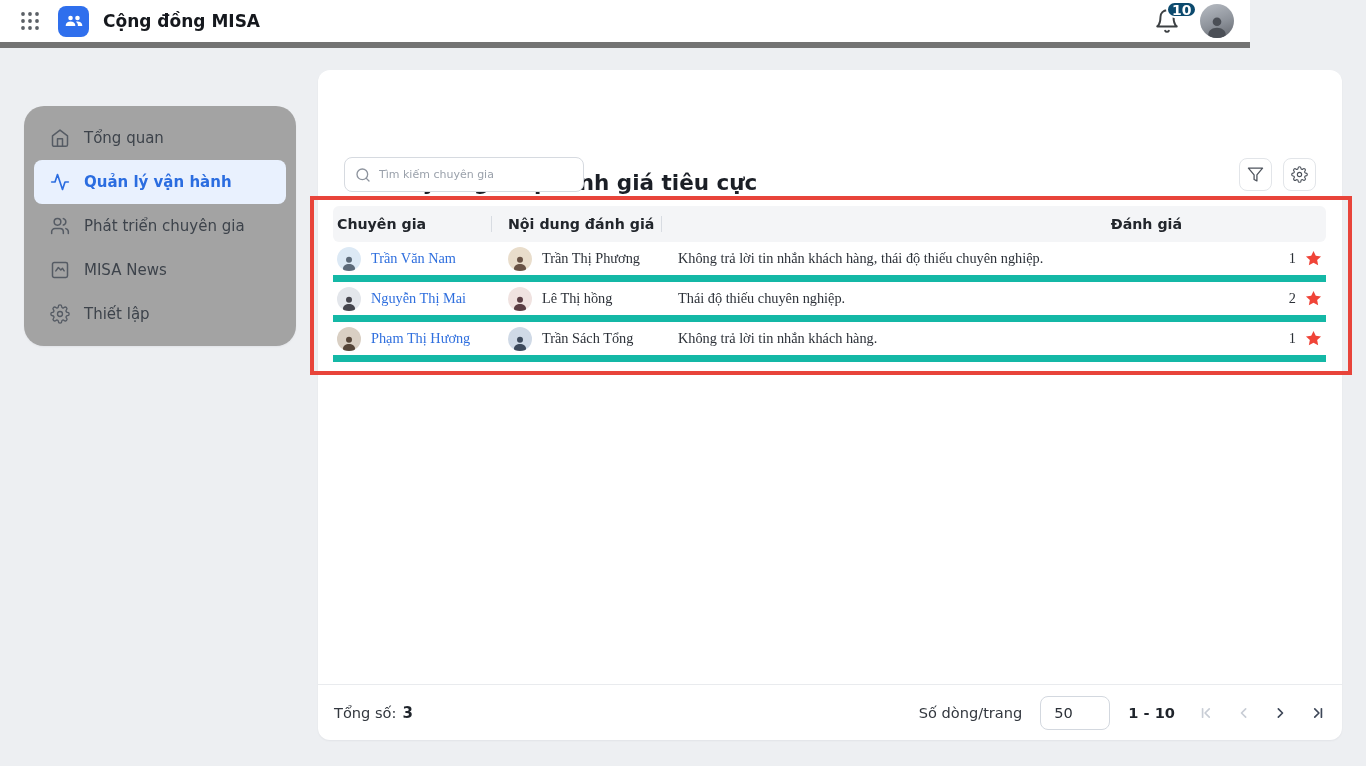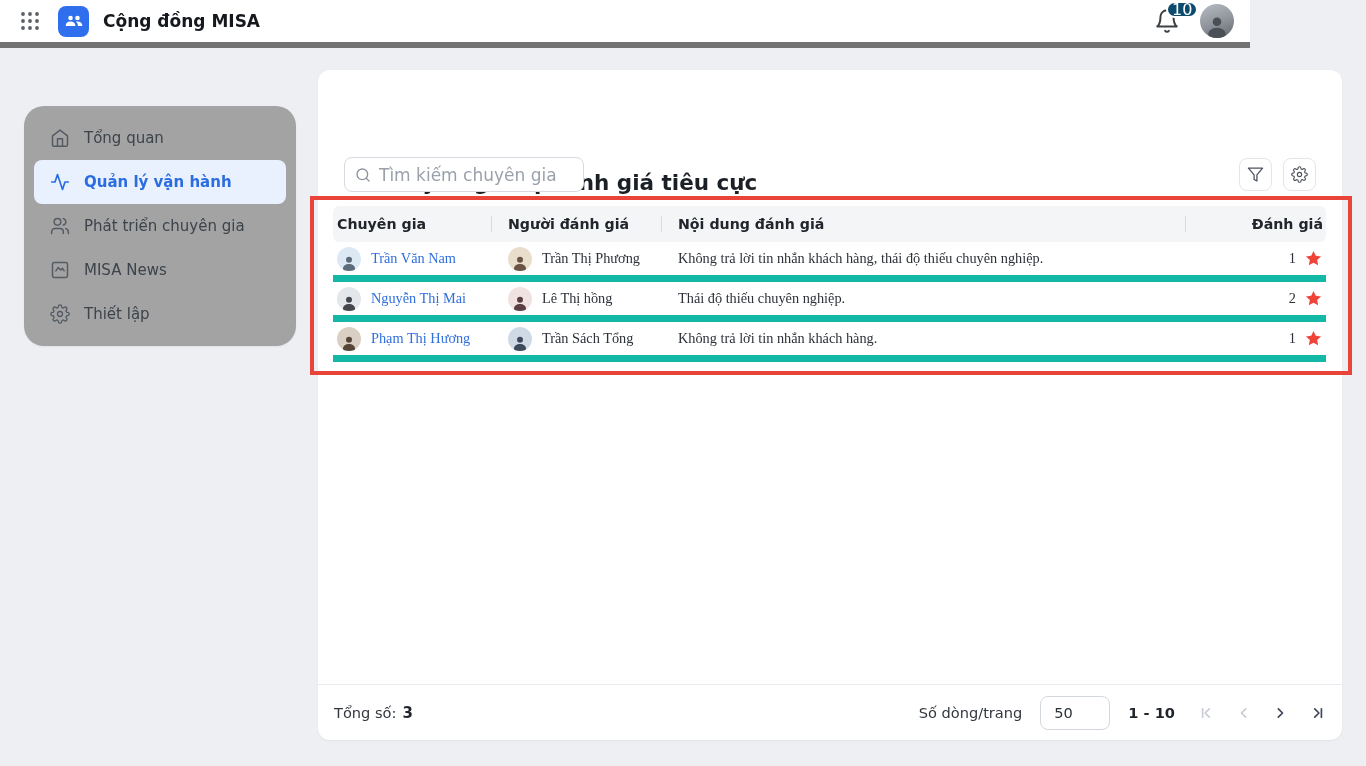--- a/index.html
+++ b/index.html
@@ -9,21 +9,21 @@
   
   .topbar { position:absolute; top:0; left:0; width:1250px; height:48px; background:#fff;
             border-bottom:6px solid #737373; display:flex; align-items:center; padding:8px 16px; z-index:10; }
   .grid-btn { width:28px; height:28px; display:flex; align-items:center; justify-content:center; cursor:pointer; }
   .app-logo { width:31px; height:31px; border-radius:8px; background:#2f6fed; display:flex; align-items:center;
               justify-content:center; margin-left:14px; }
   .app-title { margin-left:14px; font-size:17px; font-weight:bold; color:#15181d; }
   .topbar-right { margin-left:auto; display:flex; align-items:center; gap:20px; }
   .bell-wrap { position:relative; width:26px; height:26px; cursor:pointer; }
   .badge { position:absolute; top:-7px; left:12px; min-width:22px; height:17px; background:#0c4a6e; color:#fff;
-           font-size:16px; font-weight:normal; border-radius:9px; border:2px solid #fff;
+           font-size:14px; font-weight:bold; border-radius:9px; border:2px solid #fff;
            display:flex; align-items:center; justify-content:center; padding:0 4px; }
   .user-avatar { width:34px; height:34px; border-radius:50%; overflow:hidden; cursor:pointer;
                  background:linear-gradient(160deg,#b8bdc4 0%,#8e939b 55%,#62666d 100%); display:flex; align-items:flex-end; justify-content:center; }
   .user-avatar svg { width:26px; height:26px; color:#4b4f56; }
 
   
   .sidebar { position:absolute; left:24px; top:70px; width:272px; background:#a3a3a3; border-radius:20px;
              padding:10px; box-shadow:0 1px 2px rgba(16,24,40,.05);margin-top:36px; }
   .side-item { height:44px; display:flex; align-items:center; gap:14px; padding-left:16px; border-radius:8px;
                font-size:15px; color:#3d434b; cursor:pointer; }
@@ -35,21 +35,21 @@
   .main-card { position:absolute; left:318px; top:70px; width:1024px; height:670px; background:#fff;
                border-radius:12px; box-shadow:0 1px 2px rgba(16,24,40,.05); }
   .back-btn { position:absolute; left:26px; top:102px; width:24px; height:24px; cursor:pointer;
               display:flex; align-items:center; justify-content:center; }
   .back-btn svg { width:21px; height:21px; stroke:#6b7078; }
   .page-title { position:absolute; left:58px; top:100px; font-size:21.5px; font-weight:bold; color:#1b1f26; }
 
   .search-box { position:absolute; left:26px; top:87px; width:240px; height:35px; border:1px solid #d6dae0;
                 border-radius:8px; display:flex; align-items:center; padding:0 10px; gap:8px; background:#fff; }
   .search-box svg { width:16px; height:16px; stroke:#8d939d; flex:none; }
-  .search-box input { border:none; outline:none; font-size:17px; width:100%; color:#23272e;
+  .search-box input { border:none; outline:none; font-size:11px; width:100%; color:#23272e;
                       font-family:"DejaVu Sans","Liberation Sans",sans-serif; }
   .search-box input::placeholder { color:#9aa1ab; }
 
   .tool-btn { position:absolute; top:88px; width:33px; height:33px; border:1px solid #e2e5e9; border-radius:8px;
               background:#fff; display:flex; align-items:center; justify-content:center; cursor:pointer; }
   .tool-btn svg { width:17px; height:17px; stroke:#4d535c; }
   .tool-btn.filter { right:70px; }
   .tool-btn.settings { right:26px; }
 
   
@@ -202,21 +202,20 @@
   <div class="tool-btn settings">
     <svg viewBox="0 0 24 24" fill="none" stroke-width="1.6" stroke-linecap="round" stroke-linejoin="round">
       <circle cx="12" cy="12" r="3"></circle>
       <path d="M19.4 15a1.65 1.65 0 0 0 .33 1.82l.06.06a2 2 0 0 1-2.83 2.83l-.06-.06a1.65 1.65 0 0 0-1.82-.33 1.65 1.65 0 0 0-1 1.51V21a2 2 0 0 1-4 0v-.09A1.65 1.65 0 0 0 9 19.4a1.65 1.65 0 0 0-1.82.33l-.06.06a2 2 0 0 1-2.83-2.83l.06-.06a1.65 1.65 0 0 0 .33-1.82 1.65 1.65 0 0 0-1.51-1H3a2 2 0 0 1 0-4h.09A1.65 1.65 0 0 0 4.6 9a1.65 1.65 0 0 0-.33-1.82l-.06-.06a2 2 0 0 1 2.83-2.83l.06.06a1.65 1.65 0 0 0 1.82.33H9a1.65 1.65 0 0 0 1-1.51V3a2 2 0 0 1 4 0v.09a1.65 1.65 0 0 0 1 1.51 1.65 1.65 0 0 0 1.82-.33l.06-.06a2 2 0 0 1 2.83 2.83l-.06.06a1.65 1.65 0 0 0-.33 1.82V9a1.65 1.65 0 0 0 1.51 1H21a2 2 0 0 1 0 4h-.09a1.65 1.65 0 0 0-1.51 1z"></path>
     </svg>
   </div>
 
   <div class="table">
     <div class="t-head">
       <div class="hc">Chuyên gia</div>
-      <div class="hc">Người đánh giá</div>
       <div class="hc">Nội dung đánh giá</div>
       <div class="hc right">Đánh giá</div>
     </div>
 
     <div class="t-row">
       <div class="cell c1">
         <span class="avatar av1">
             <svg viewBox="0 0 24 24" fill="currentColor">
               <circle cx="12" cy="9" r="4"></circle>
               <path d="M12 14.5c-4.4 0-8 2.7-8 6V24h16v-3.5c0-3.3-3.6-6-8-6z"></path>

